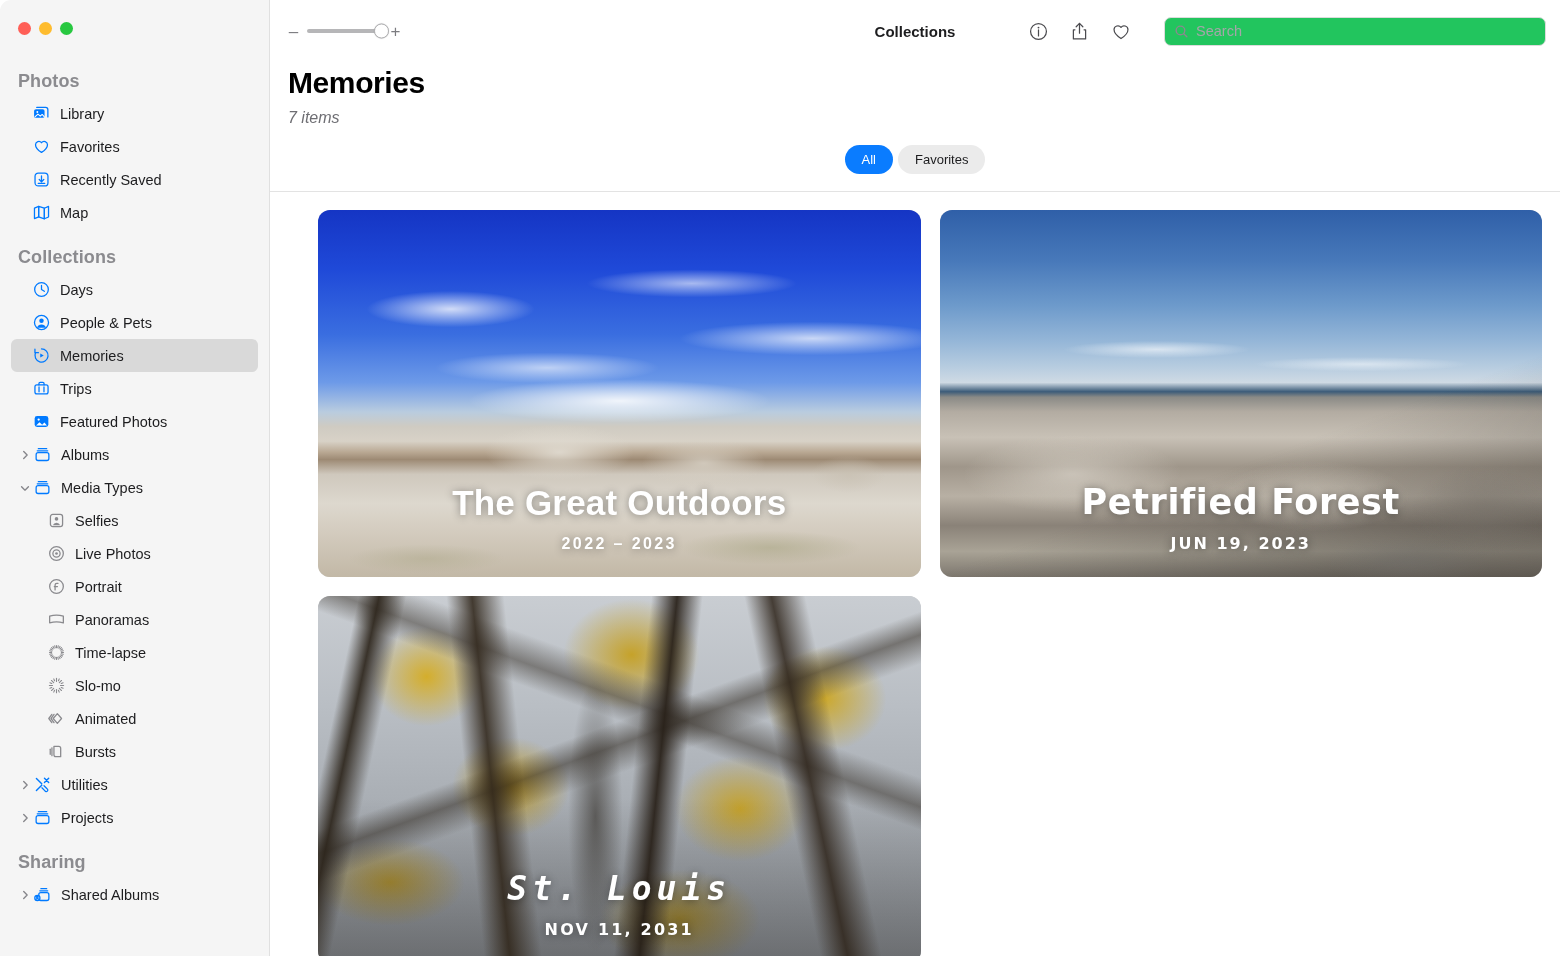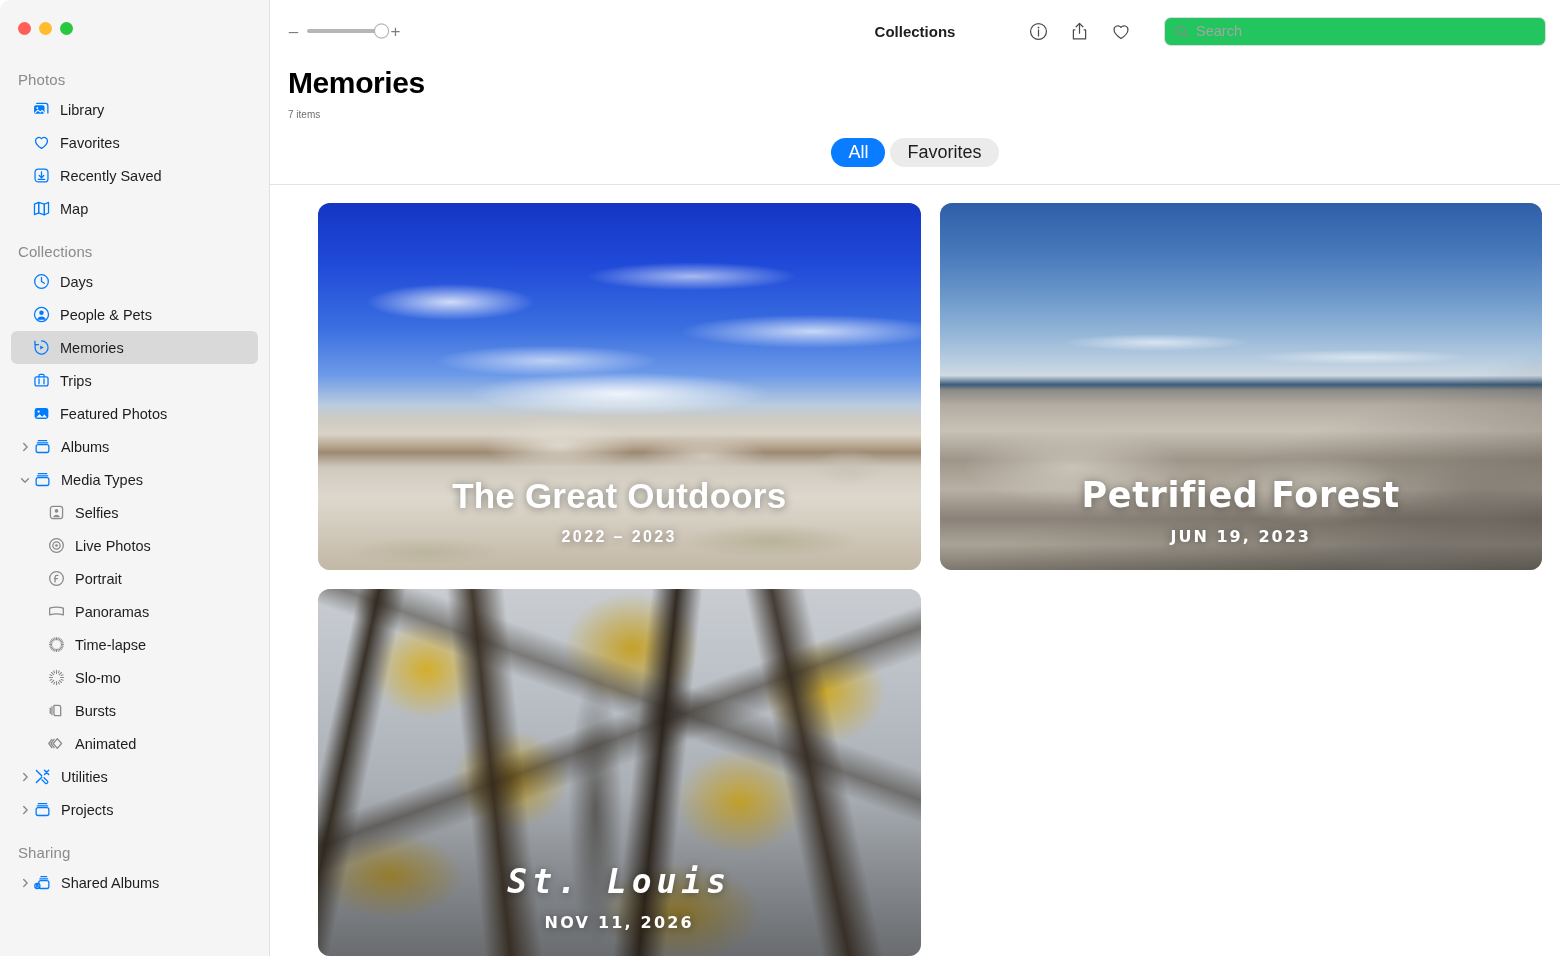--- a/index.html
+++ b/index.html
@@ -21,21 +21,21 @@
     overflow:hidden;
   }
   .traffic { position:absolute; top:22px; left:18px; display:flex; gap:8px; }
   .tl { width:13px; height:13px; border-radius:50%; }
   .tl.red{ background:#ff5f57; }
   .tl.yellow{ background:#febc2e; }
   .tl.green{ background:#28c840; }
 
   .side-scroll { padding-top:66px; }
   .sect-head {
-    font-size:15px; font-weight:400; color:#8b8b8f;
+    font-size:18px; font-weight:700; color:#8b8b8f;
     padding:5px 0 5px 18px; letter-spacing:.1px;
   }
   .srow {
     display:flex; align-items:center; height:33px;
     margin:0 11px; padding-left:7px; border-radius:6px;
     font-size:14.5px; color:#1d1d1f; cursor:default; position:relative;
   }
   .srow.sel { background:#d9d9d9; }
   .srow .disc {
     width:14px; flex:0 0 14px; display:flex; align-items:center;
@@ -81,27 +81,27 @@
   }
   .searchbox .sicon { color:#8a8a8e; display:flex; }
   .searchbox input {
     border:0; outline:0; font-size:14.5px; font-family:inherit;
     color:#1d1d1f; background:transparent; width:100%;
   }
   .searchbox input::placeholder { color:#a5a5a9; }
 
   .header { padding:4px 0 0 18px; }
   .h-title { font-size:30px; font-weight:700; letter-spacing:-.4px; color:#000; }
-  .h-sub { font-size:10px; color:#6e6e73; margin-top:9px; }
+  .h-sub { font-size:16px; color:#6e6e73; margin-top:9px;font-style:italic; }
 
   .segwrap { display:flex; justify-content:center; gap:5px; margin-top:18px; }
   .seg {
     height:29px; padding:0 17px; border-radius:15px;
     display:flex; align-items:center; justify-content:center;
-    font-size:18px; color:#1d1d1f; background:#ebebeb; cursor:default;
+    font-size:13px; color:#1d1d1f; background:#ebebeb; cursor:default;
   }
   .seg.on { background:#0a7cff; color:#fff; }
   .hdr-div { height:1px; background:#e3e3e3; margin-top:17px; }
 
   
   .grid {
     display:grid; grid-template-columns:1fr 1fr; gap:19px;
     padding:18px 18px 0 48px; position:relative;
   }
   .card {
@@ -434,36 +434,36 @@
               <path d="M12.07 5.01L12.87 3.07"></path>
               <path d="M12.97 7.03L15.30 4.70"></path>
               <path d="M14.99 7.93L16.93 7.13"></path>
             </svg>
           </span>
           <span class="lbl">Slo-mo</span>
         </div>
         <div class="srow indent">
           <span class="ico">
             <svg width="19" height="19" viewBox="0 0 20 20" fill="none" stroke="#8a8a8e" stroke-width="1.35" stroke-linecap="round" stroke-linejoin="round">
+              <path d="M10.9 4.9l4.4 5.1-4.4 5.1-4.4-5.1z"></path>
+              <path d="M7.4 5.6L4.2 10l3.2 4.4"></path>
+              <path d="M5.1 5.6L1.9 10l3.2 4.4"></path>
+            </svg>
+          </span>
+          <span class="lbl">Animated</span>
+        </div>
+        <div class="srow indent">
+          <span class="ico">
+            <svg width="19" height="19" viewBox="0 0 20 20" fill="none" stroke="#8a8a8e" stroke-width="1.35" stroke-linecap="round" stroke-linejoin="round">
               <path d="M7.3 4.6h5.1a2 2 0 0 1 2 2v8.8H9.3a2 2 0 0 1-2-2z"></path>
               <path d="M5.2 6.1v8.3"></path>
               <path d="M3.4 7.6v5.4"></path>
             </svg>
           </span>
           <span class="lbl">Bursts</span>
-        </div>
-        <div class="srow indent">
-          <span class="ico">
-            <svg width="19" height="19" viewBox="0 0 20 20" fill="none" stroke="#8a8a8e" stroke-width="1.35" stroke-linecap="round" stroke-linejoin="round">
-              <path d="M10.9 4.9l4.4 5.1-4.4 5.1-4.4-5.1z"></path>
-              <path d="M7.4 5.6L4.2 10l3.2 4.4"></path>
-              <path d="M5.1 5.6L1.9 10l3.2 4.4"></path>
-            </svg>
-          </span>
-          <span class="lbl">Animated</span>
         </div>
         <div class="srow">
           <span class="disc">
             <svg width="12" height="12" viewBox="0 0 14 14" fill="none" stroke="currentColor" stroke-width="1.6" stroke-linecap="round" stroke-linejoin="round">
               <path d="M5.5 3L9.5 7 5.5 11"></path>
             </svg>
           </span>
           <span class="ico">
             <svg width="19" height="19" viewBox="0 0 20 20" fill="none" stroke="#007aff" stroke-width="1.35" stroke-linecap="round" stroke-linejoin="round">
               <path d="M12.1 7.9l4.4-4.4M16.5 7.9L12.1 3.5" stroke-width="1.5"></path>
@@ -579,18 +579,18 @@
           <div class="art art-badlands"></div>
           <div class="cap f-rounded">
             <div class="t1">Petrified Forest</div>
             <div class="t2">JUN 19, 2023</div>
           </div>
         </div>
         <div class="card">
           <div class="art art-trees"></div>
           <div class="cap f-mono">
             <div class="t1">St. Louis</div>
-            <div class="t2">NOV 11, 2026</div>
+            <div class="t2">NOV 11, 2031</div>
           </div>
         </div>
       </div>
   </div>
 </div>
 
 </body></html>

